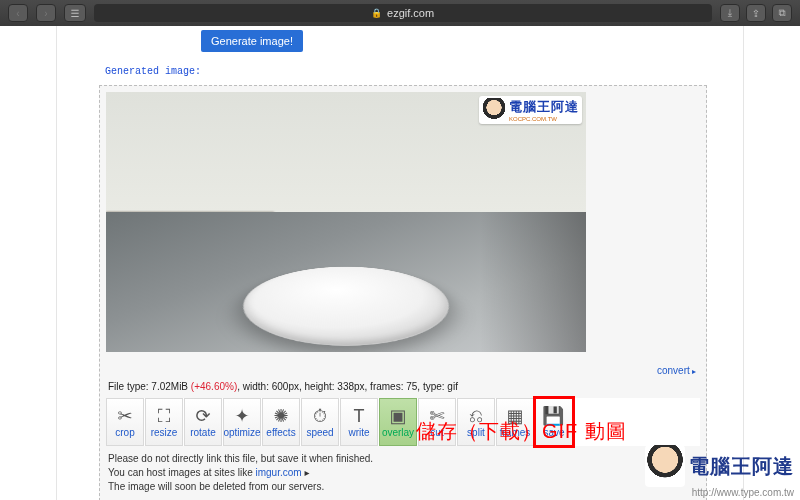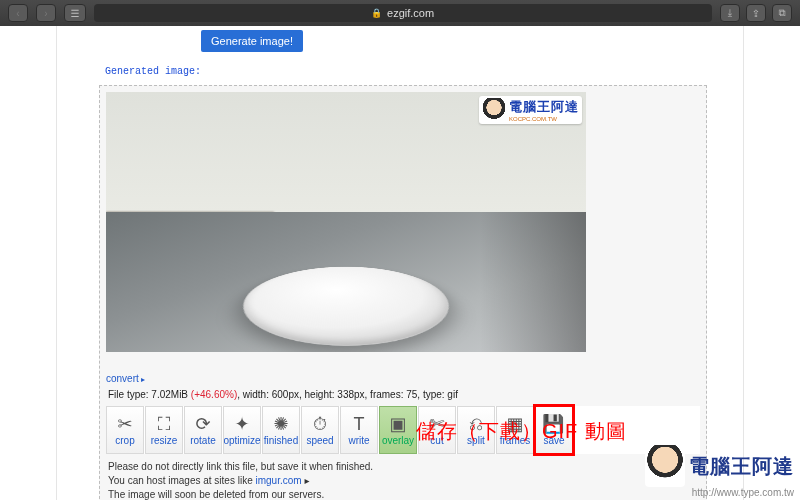--- a/index.html
+++ b/index.html
@@ -34,21 +34,21 @@
   .preview-sky { position:absolute; inset:0; height:46%; background:linear-gradient(#dfe1db,#e9eae4); }
   .preview-blur { position:absolute; left:0; top:46%; width:35%; height:14%; background:linear-gradient(90deg,#7a6f63,#8c8579); filter:blur(1px);}
   .preview-table { position:absolute; left:0; right:0; top:46%; bottom:0; background:linear-gradient(160deg,#6f7577 0%, #8c9193 35%, #b2b6b7 70%, #c9ccce 100%); }
   .edge-dark{position:absolute; right:0; top:46%; bottom:0; width:22%; background:linear-gradient(90deg,rgba(0,0,0,0) 0%, rgba(0,0,0,0.35) 100%);}
   .charger { position:absolute; left:50%; top:48%; transform:translate(-50%,-10%) perspective(400px) rotateX(68deg); width:200px; height:200px; border-radius:50%; background:radial-gradient(circle at 45% 40%, #ffffff 0%, #f1f1f1 55%, #d7d7d7 75%, #bcbcbc 100%); box-shadow:0 14px 20px rgba(0,0,0,0.28), inset 0 -6px 10px rgba(0,0,0,0.12); border:1px solid #c9c9c9; }
   .wm-badge{ position:absolute; right:4px; top:4px; background:#fff; padding:2px 3px; border-radius:3px; display:flex; align-items:center; gap:3px; box-shadow:0 1px 2px rgba(0,0,0,0.2);}
   .wm-ava{ width:24px; height:24px; border-radius:3px; background:radial-gradient(circle at 50% 40%, #f6d8b8 0 40%, #2b2b2b 41% 60%, #fff 61% 100%);}
   .wm-txt-cn{ font-size:13px; font-weight:bold; letter-spacing:1px; color:#1a3fb0;}
   .wm-txt-en{ font-size:6px; color:#d06a10; display:block; line-height:1;}
 
-  .convert-link { text-align:left; margin:19px 4px 2px 0; }
+  .convert-link { text-align:right; margin:11px 4px 2px 0; }
   .convert-link a { color:#2059c9; font-size:10px; text-decoration:none; }
   .convert-link a::after{ content:" ▸"; font-size:8px;}
   .fileinfo { font-size:10px; color:#222; padding:2px 2px 6px 2px; }
   .fileinfo .bold { font-weight:normal; }
   .fileinfo .pct { color:#d23; }
 
   
   .toolbar { display:flex; gap:1px; background:#fff; padding:0; }
   .tool { width:38px; height:48px; background:linear-gradient(#ffffff,#f0f0f0); border:1px solid #d9d9d9; display:flex; flex-direction:column; align-items:center; justify-content:center; gap:2px; font-size:9px; cursor:pointer; position:relative;}
   .tool.active { background:linear-gradient(#bfe0a8,#a7d18a); border-color:#86b76b;}
@@ -132,21 +132,21 @@
               <div class="tool">
                 <div class="ic">⟳</div>
                 <div class="lbl">rotate</div>
               </div>
               <div class="tool">
                 <div class="ic">✦</div>
                 <div class="lbl">optimize</div>
               </div>
               <div class="tool">
                 <div class="ic">✺</div>
-                <div class="lbl">finished</div>
+                <div class="lbl">effects</div>
               </div>
               <div class="tool">
                 <div class="ic">⏱</div>
                 <div class="lbl">speed</div>
               </div>
               <div class="tool">
                 <div class="ic">T</div>
                 <div class="lbl">write</div>
               </div>
               <div class="tool active">

